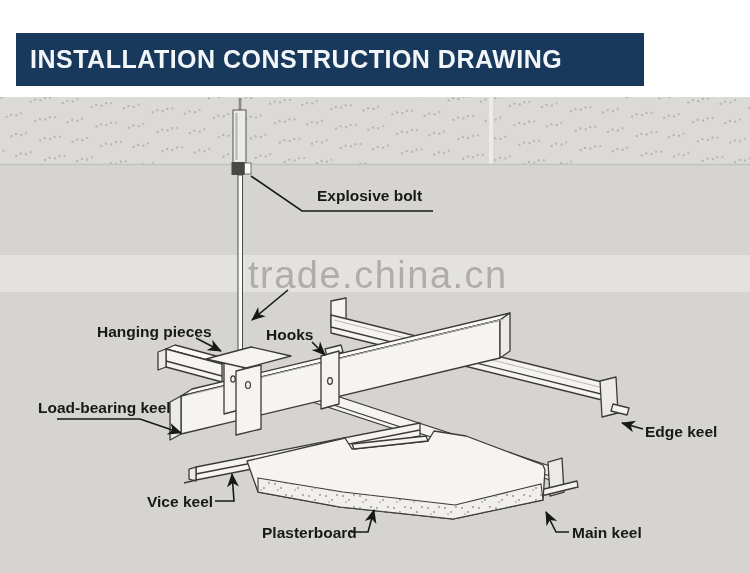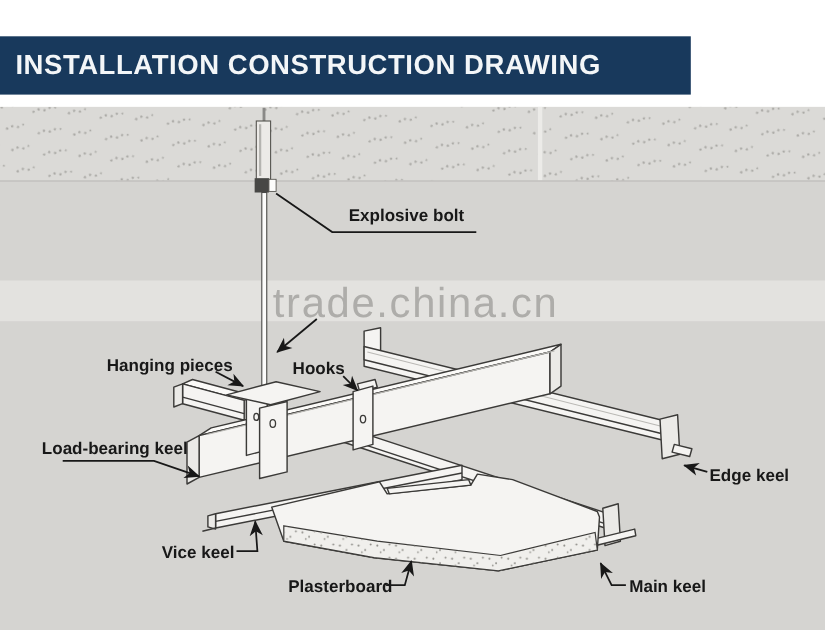--- a/index.html
+++ b/index.html
@@ -1,18 +1,18 @@
 <!DOCTYPE html>
 <html><head>
 <meta charset="utf-8">
 <style>
   html,body{margin:0;padding:0;background:#ffffff;}
   #stage{position:relative;width:750px;height:573px;background:#ffffff;overflow:hidden;
          font-family:"Liberation Sans",sans-serif;}
-  #titlebar{position:absolute;left:0;top:33px;width:628px;height:53px;background:#18395c;
+  #titlebar{position:absolute;left:16px;top:33px;width:628px;height:53px;background:#18395c;
             color:#f3f6f8;font-size:25px;font-weight:bold;letter-spacing:.5px;
             line-height:53px;padding-left:14px;box-sizing:border-box;white-space:nowrap;}
   #drawing{position:absolute;left:0;top:97px;}
   .part{fill:#f5f4f2;stroke:#3b3a38;stroke-width:1.3;stroke-linejoin:round;}
   .part-top{fill:#fbfaf8;stroke:#3b3a38;stroke-width:1.3;stroke-linejoin:round;}
   .part-end{fill:#ebeae7;stroke:#3b3a38;stroke-width:1.3;stroke-linejoin:round;}
   .edge{stroke:#3b3a38;stroke-width:1.3;fill:none;}
   .soft{stroke:#b9b8b4;stroke-width:1;fill:none;}
   .hole{fill:none;stroke:#3b3a38;stroke-width:1.2;}
   .leader{stroke:#181818;stroke-width:1.6;fill:none;}

